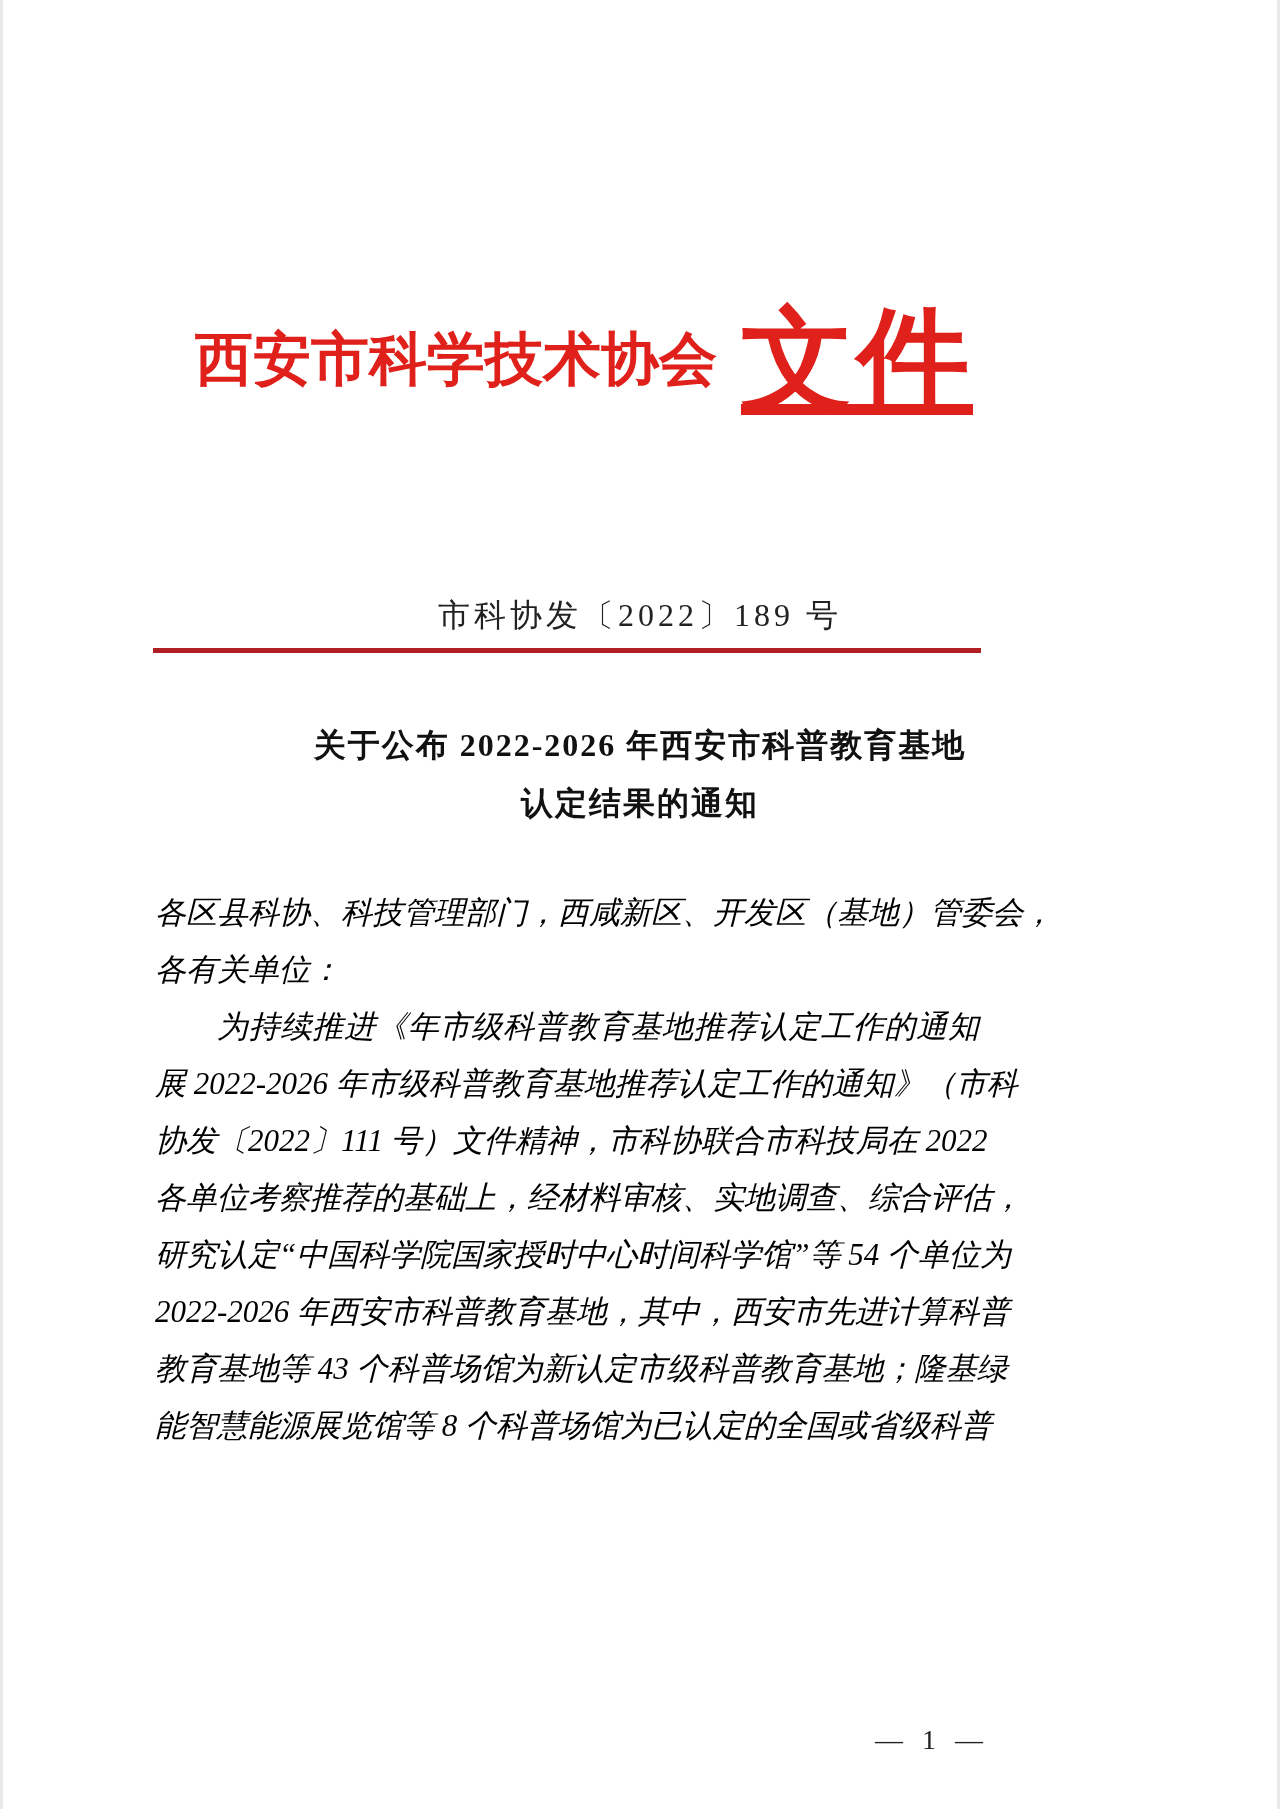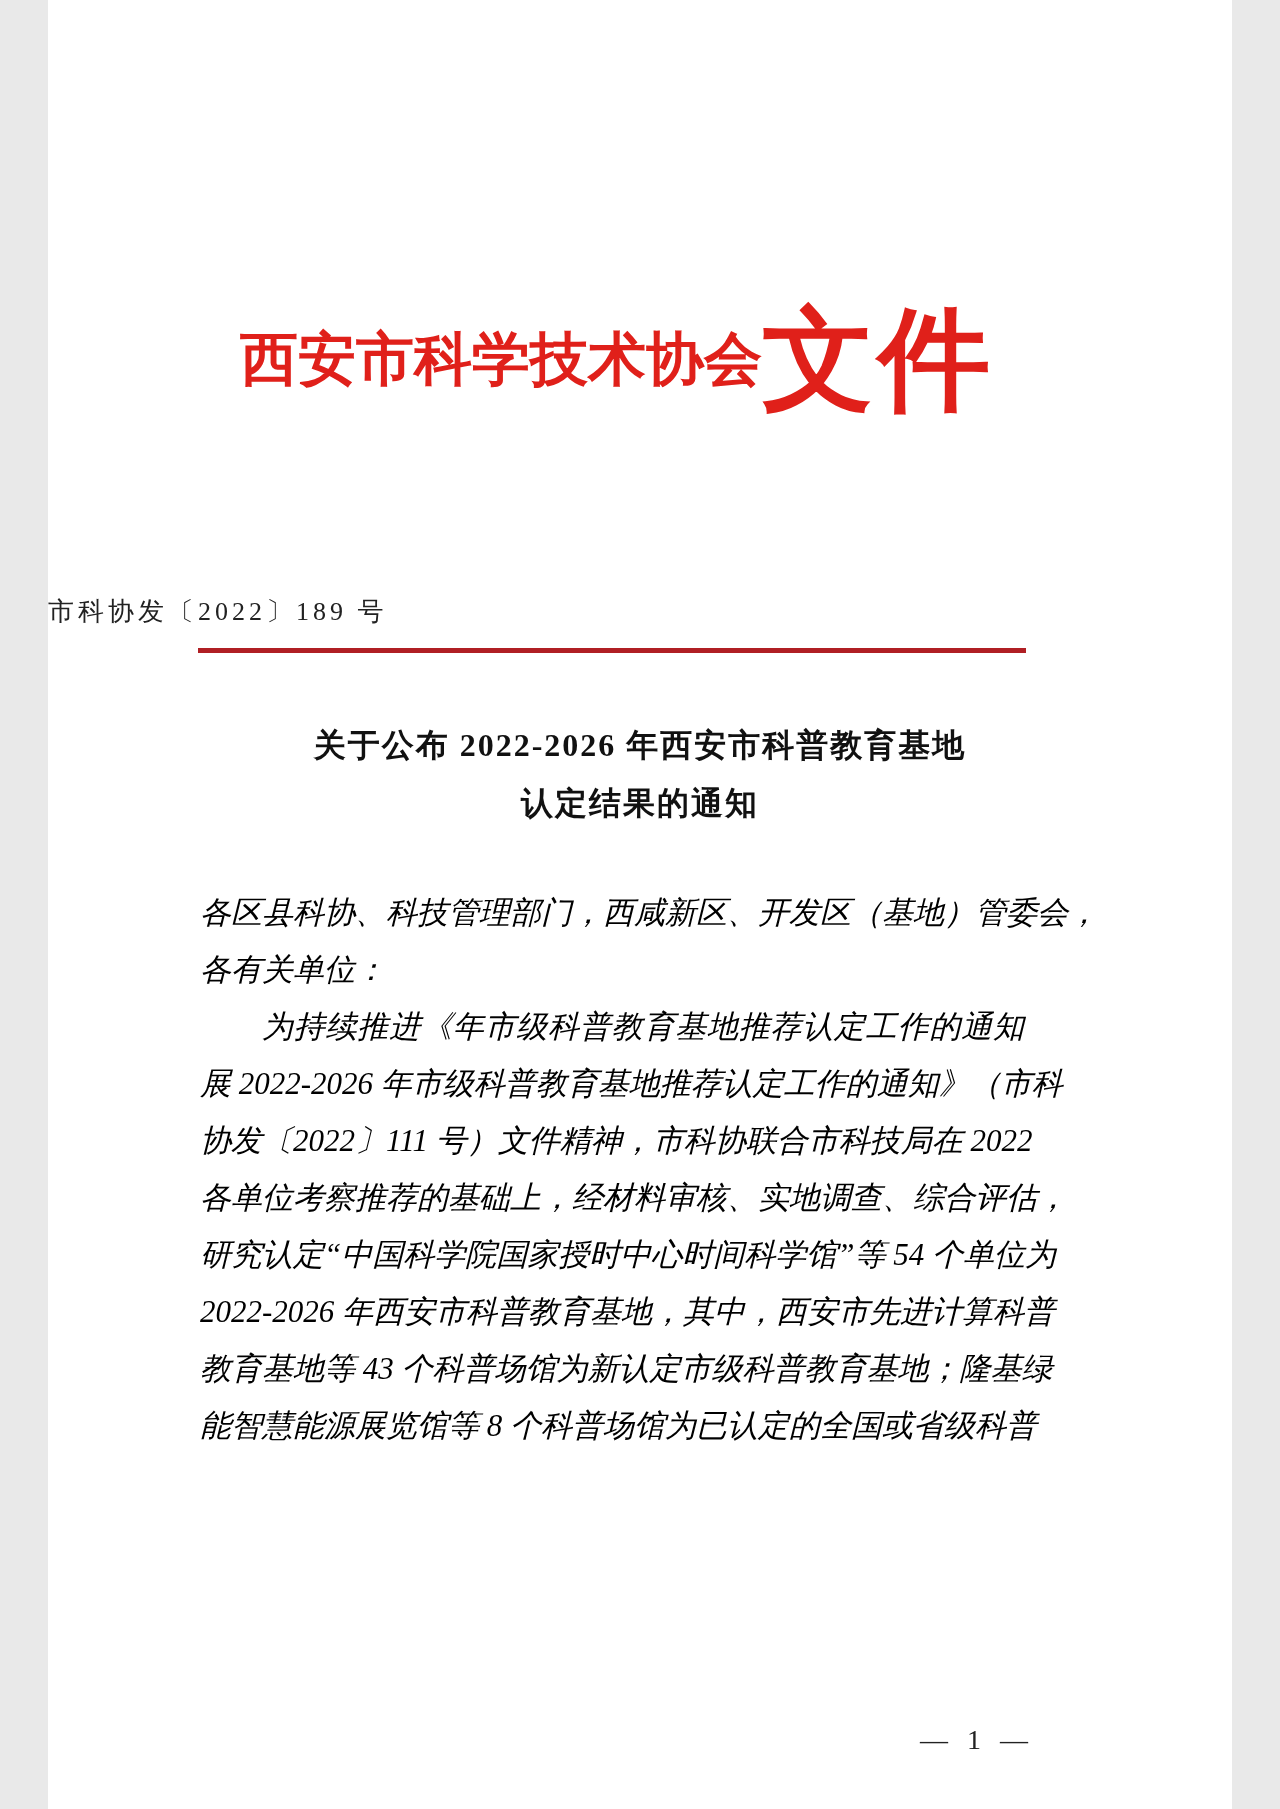--- a/index.html
+++ b/index.html
@@ -2,21 +2,21 @@
 <html><head>
 <meta charset="utf-8">
 <style>
   html, body {
     margin: 0;
     padding: 0;
     background: #e9e9e9;
   }
   .page {
     position: relative;
-    width: 1184px;
+    width: 1274px;
     height: 1809px;
     margin: 0 auto;
     background: #ffffff;
     font-family: "Liberation Serif", "DejaVu Serif", serif;
     color: #1a1a1a;
     overflow: hidden;
   }
 
   
   .header-row {
@@ -34,36 +34,38 @@
   }
   .agency-line {
     font-size: 58px;
     line-height: 68px;
     text-align: justify;
     text-align-last: justify;
     text-justify: inter-character;
     white-space: nowrap;
   }
   .doctype {
-    margin-left: 0;
+    margin-left: 24px;
     color: #e0201a;
     font-weight: bold;
     font-size: 112px;
     line-height: 120px;
     letter-spacing: 4px;
     white-space: nowrap;
+    text-decoration: underline;
   }
 
   
   .doc-number {
     position: absolute;
     top: 594px;
     left: 0;
     width: 100%;
-    font-size: 26px;
+    text-align: center;
+    font-size: 32px;
     letter-spacing: 4px;
     color: #222222;
   }
 
   
   .red-rule {
     position: absolute;
     top: 648px;
     left: 150px;
     width: 828px;

